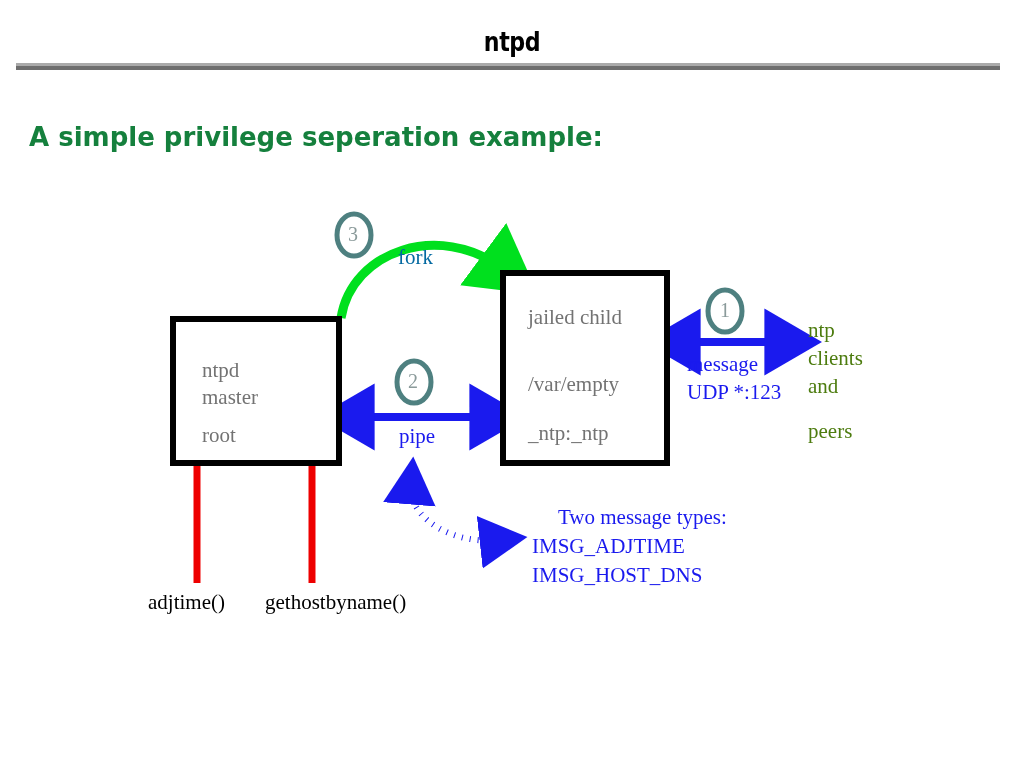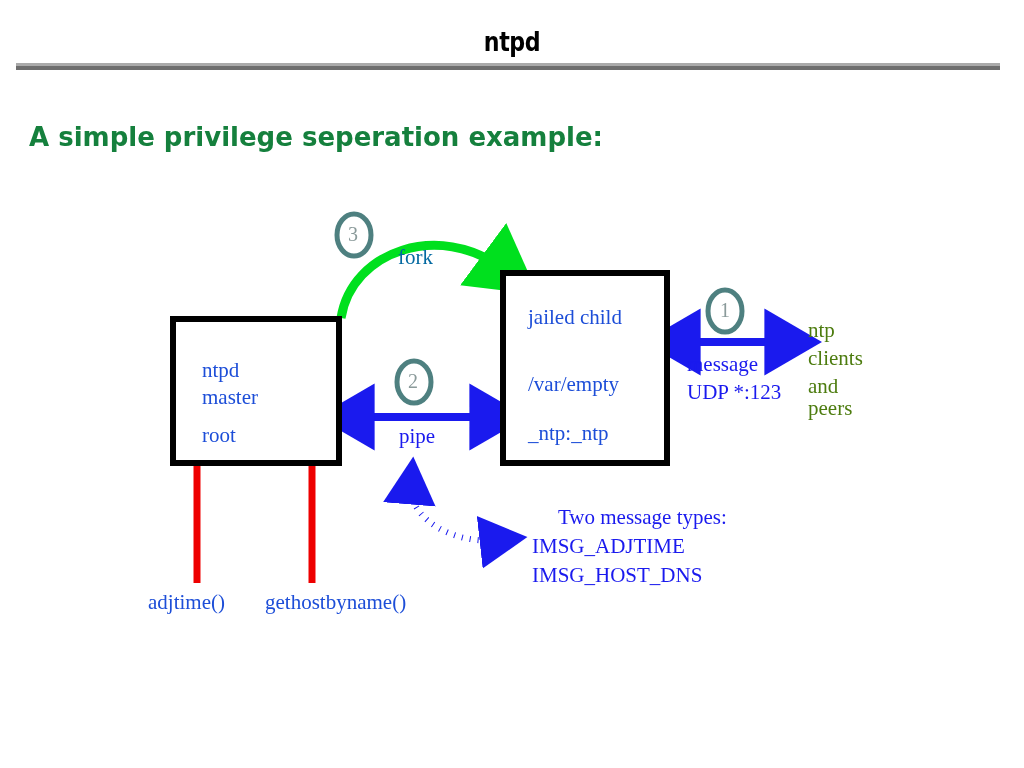--- a/index.html
+++ b/index.html
@@ -86,32 +86,32 @@
   }
   #box-child {
     left: 500px;
     top: 270px;
     width: 170px;
     height: 196px;
   }
   .proc-line {
     position: absolute;
     font-size: 21px;
-    color: #1d4ed8;
+    color: #737373;
     white-space: nowrap;
   }
 
   
   .lbl {
     position: absolute;
     white-space: nowrap;
     font-size: 21px;
   }
   .lbl-blue  { color: #1a1aee; }
-  .lbl-red   { color: #1d4ed8; }
+  .lbl-red   { color: #000000; }
   .lbl-green { color: #0369a1; }
   .lbl-black { color: #4d7c0f; margin-top: 24px; }
   .lbl-num {
     font-size: 20px;
     color: #8a9a9a;
   }
 </style>
 </head>
 <body>
 
@@ -180,21 +180,21 @@
   <div class="lbl lbl-green" style="left:398px; top:245px;">fork</div>
 
   <div class="lbl lbl-blue" style="left:399px; top:424px;">pipe</div>
 
   <div class="lbl lbl-blue" style="left:687px; top:352px;">message</div>
   <div class="lbl lbl-blue" style="left:687px; top:380px;">UDP *:123</div>
 
   <div class="lbl lbl-black" style="left:808px; top:294px;">ntp</div>
   <div class="lbl lbl-black" style="left:808px; top:322px;">clients</div>
   <div class="lbl lbl-black" style="left:808px; top:350px;">and</div>
-  <div class="lbl lbl-black" style="left:808px; top:372px;">peers</div>
+  <div class="lbl lbl-black" style="left:808px; top:395px;">peers</div>
 
   <div class="lbl lbl-red" style="left:148px; top:590px;">adjtime()</div>
   <div class="lbl lbl-red" style="left:265px; top:590px;">gethostbyname()</div>
 
   <div class="lbl lbl-blue" style="left:512px; top:505px;margin-left:46px;">Two message types:</div>
   <div class="lbl lbl-blue" style="left:532px; top:534px;">IMSG_ADJTIME</div>
   <div class="lbl lbl-blue" style="left:532px; top:563px;">IMSG_HOST_DNS</div>
 
 </div>
 

